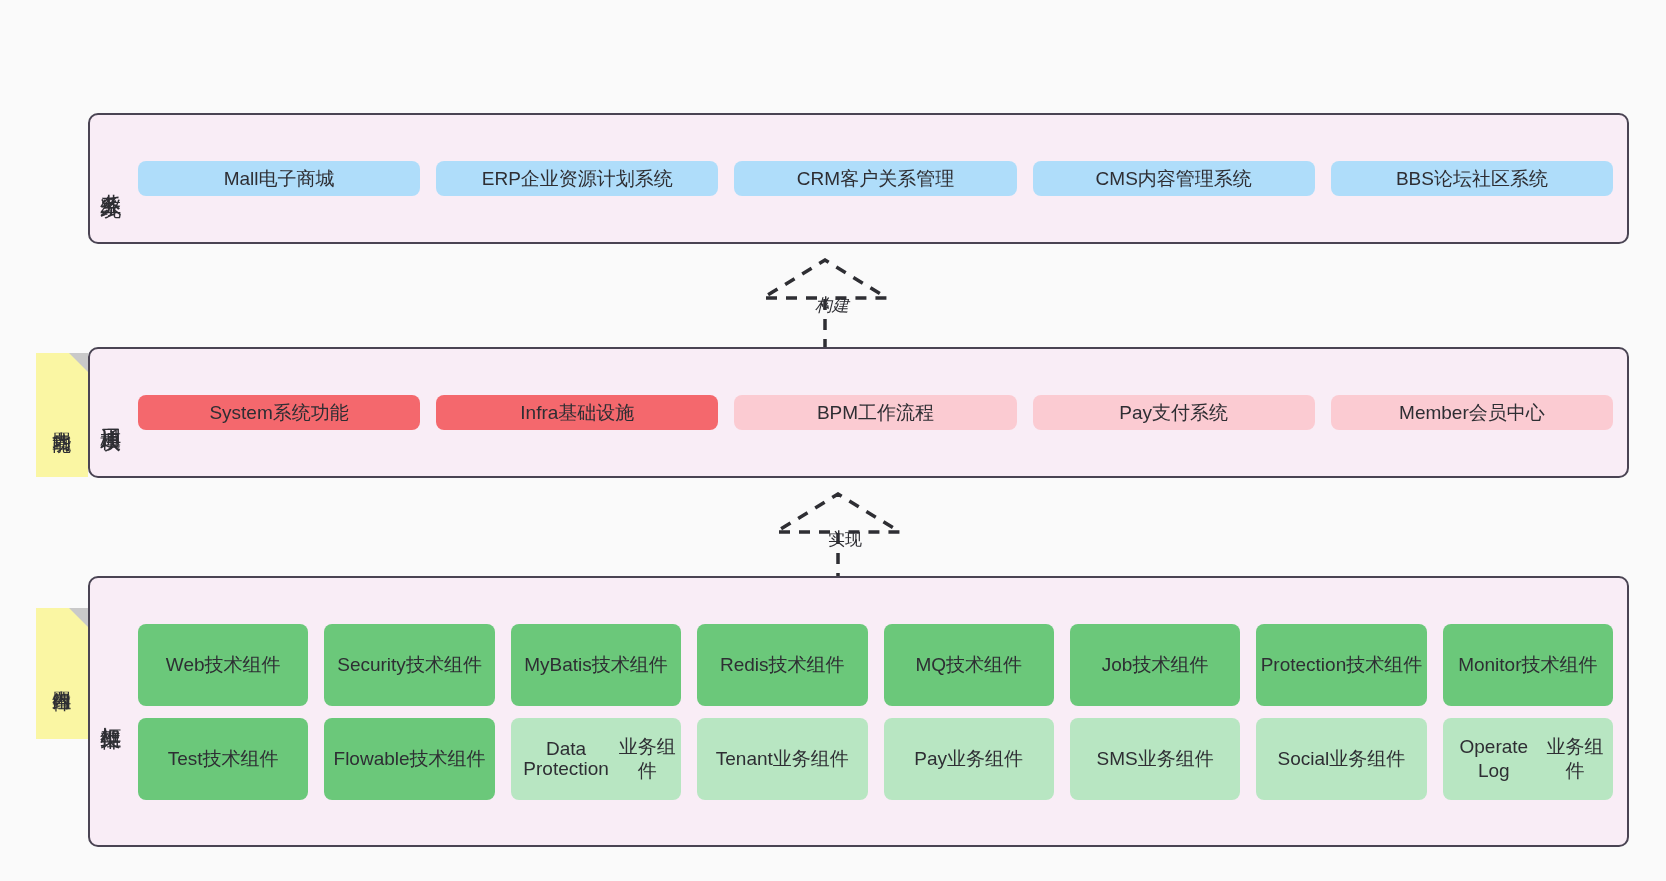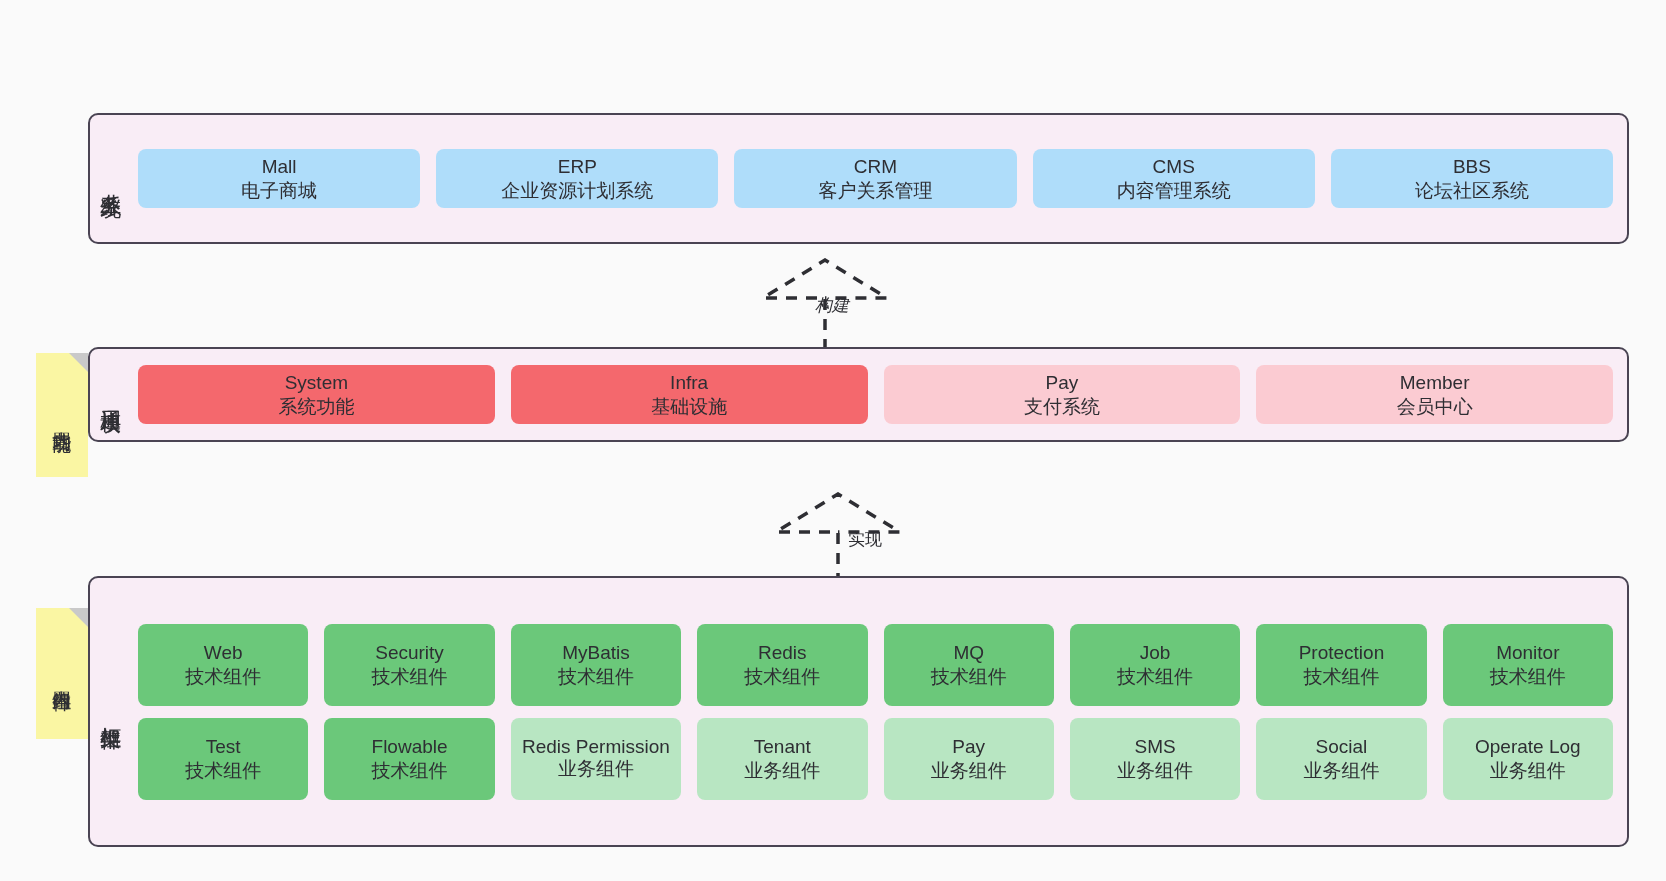--- a/index.html
+++ b/index.html
@@ -57,21 +57,21 @@
     display: flex;
     gap: 16px;
     align-items: stretch;
   }
 
   
   .card {
     flex: 1 1 0;
     border-radius: 8px;
     display: flex;
-    flex-direction: column;
+    flex-direction: row;
     align-items: center;
     justify-content: center;
     text-align: center;
     color: #2E2E33;
     padding: 6px 4px;
     line-height: 1.22;
   }
   .card .t1 { font-size: 19px; }
   .card .t2 { font-size: 19px; }
 
@@ -155,48 +155,52 @@
 
   <svg class="connector" style="left:757px; top:258px; width:150px; height:92px;" viewBox="0 0 150 92">
     <path d="M 68 92 L 68 40 L 6 40 L 68 2 L 130 40 L 68 40" fill="none" stroke="#2E2E33" stroke-width="3.5" stroke-dasharray="11 9" stroke-linecap="butt"></path>
   </svg>
   <div class="connector-label" style="left:815px; top:294px;font-style:italic;">构建</div>
 
   <div class="tag" style="left:36px; top:353px; width:52px; height:124px;">
     <span>内置功能</span>
   </div>
 
-  <div class="section" id="sec-common" style="left:88px; top:347px; width:1541px; height:95px;justify-content:center;">
+  <div class="section" id="sec-common" style="left:88px; top:347px; width:1541px; height:131px;justify-content:center;">
     <div class="section-label">通用模块</div>
     <div class="section-body">
       <div class="row">
         <div class="card c-red">
           <span class="t1">System</span>
           <span class="t2">系统功能</span>
         </div>
         <div class="card c-red">
           <span class="t1">Infra</span>
           <span class="t2">基础设施</span>
         </div>
         <div class="card c-pink">
+          <span class="t1">BPM</span>
+          <span class="t2">工作流程</span>
+        </div>
+        <div class="card c-pink">
           <span class="t1">Pay</span>
           <span class="t2">支付系统</span>
         </div>
         <div class="card c-pink">
           <span class="t1">Member</span>
           <span class="t2">会员中心</span>
         </div>
       </div>
     </div>
   </div>
 
   <svg class="connector" style="left:770px; top:492px; width:150px; height:92px;" viewBox="0 0 150 92">
     <path d="M 68 92 L 68 40 L 6 40 L 68 2 L 130 40 L 68 40" fill="none" stroke="#2E2E33" stroke-width="3.5" stroke-dasharray="11 9" stroke-linecap="butt"></path>
   </svg>
-  <div class="connector-label" style="left:828px; top:528px;margin-left:20px;">实现</div>
+  <div class="connector-label" style="left:828px; top:528px;">实现</div>
 
   <div class="tag" style="left:36px; top:608px; width:52px; height:131px;">
     <span>内置组件</span>
   </div>
 
   <div class="section" id="sec-framework" style="left:88px; top:576px; width:1541px; height:271px;">
     <div class="section-label">框架组件</div>
     <div class="section-body">
 
       <div class="row" style="height:82px;">
@@ -237,21 +241,21 @@
       <div class="row" style="height:82px;">
         <div class="card c-green">
           <span class="t1">Test</span>
           <span class="t2">技术组件</span>
         </div>
         <div class="card c-green">
           <span class="t1">Flowable</span>
           <span class="t2">技术组件</span>
         </div>
         <div class="card c-lightgreen">
-          <span class="t1" style="line-height:1.05;">Redis Permission</span>
+          <span class="t1" style="line-height:1.05;">Data Protection</span>
           <span class="t2">业务组件</span>
         </div>
         <div class="card c-lightgreen">
           <span class="t1">Tenant</span>
           <span class="t2">业务组件</span>
         </div>
         <div class="card c-lightgreen">
           <span class="t1">Pay</span>
           <span class="t2">业务组件</span>
         </div>

